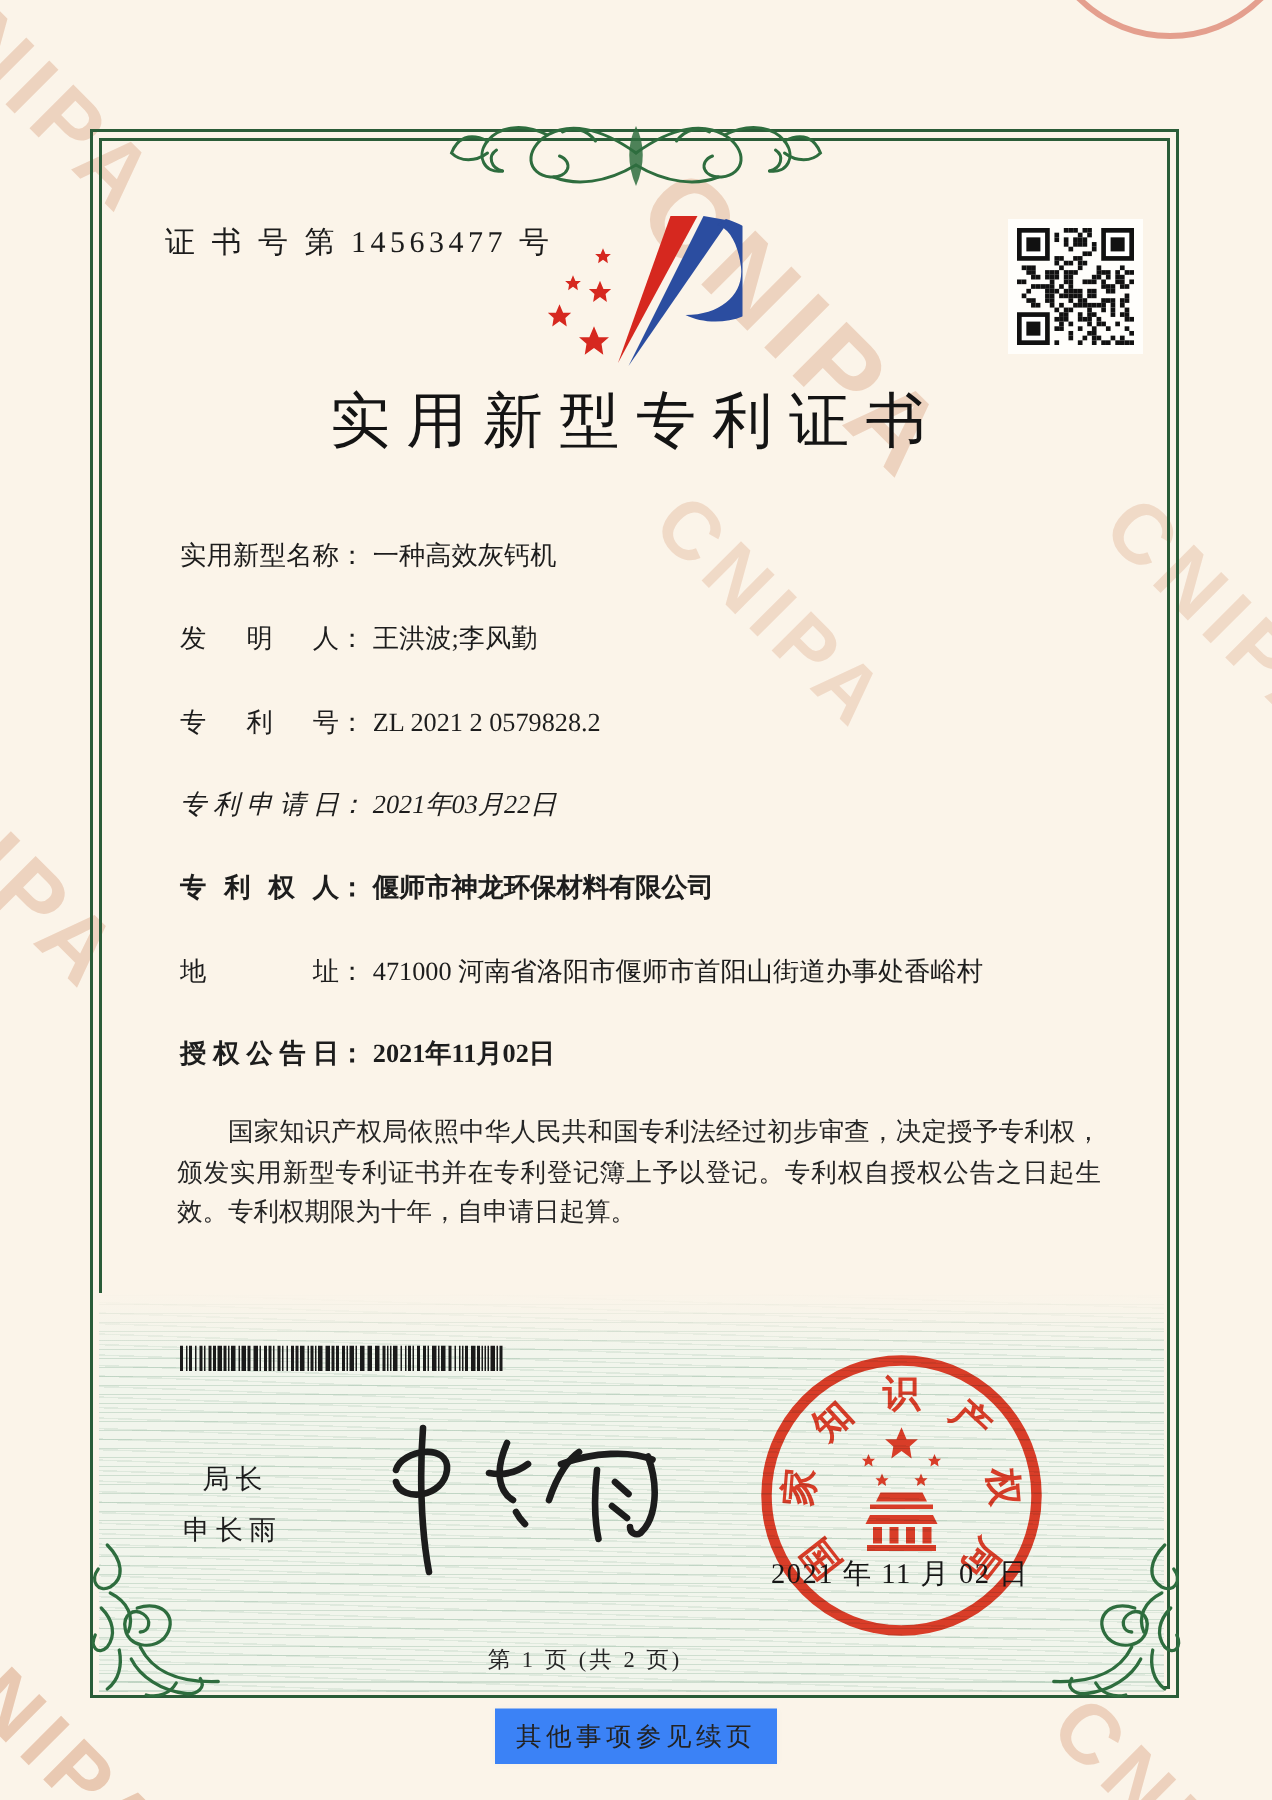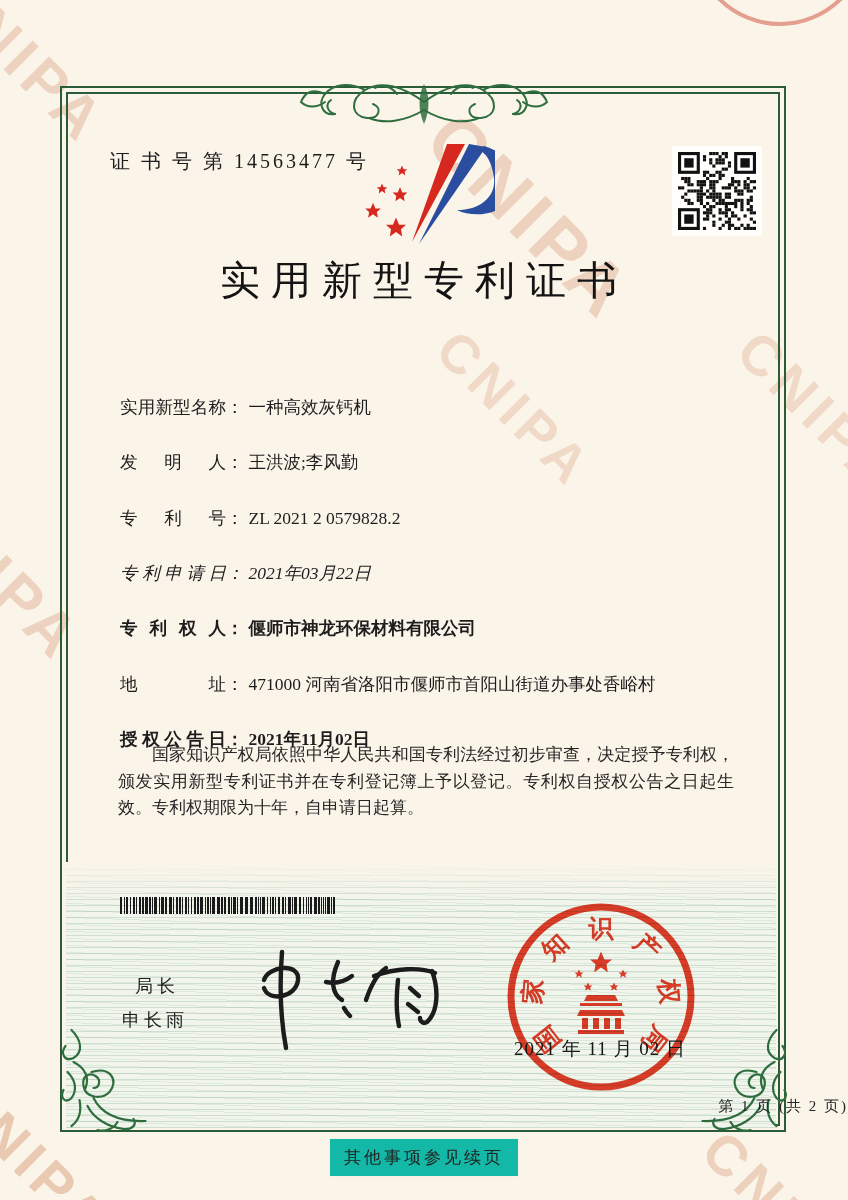--- a/index.html
+++ b/index.html
@@ -35,21 +35,21 @@
   }
   .title{
     position:absolute;left:0;top:253px;width:848px;text-align:center;
     font-size:40px;font-weight:400;letter-spacing:11px;color:#141414;
   }
   .qr-box{
     position:absolute;left:672px;top:146px;width:90px;height:90px;background:#fffefb;
     display:flex;align-items:center;justify-content:center;
   }
   .field-row{
-    position:absolute;left:120px;font-size:17.5px;white-space:nowrap;color:#1d1d1d;margin-top:37px;
+    position:absolute;left:120px;font-size:17.5px;white-space:nowrap;color:#1d1d1d;
   }
   .f-label{display:inline-block;width:106px;text-align:justify;text-align-last:justify;}
   .f-value{margin-left:5px;}
   .pair2{position:absolute;left:452px;top:0;}
   .legal{
     position:absolute;left:118px;top:702px;width:616px;
     font-size:17px;line-height:26.5px;text-align:justify;color:#262626;margin-top:40px;
   }
   .legal p{margin:0;text-indent:2em;}
   
@@ -61,26 +61,26 @@
       repeating-linear-gradient(0deg,rgba(124,168,140,.30) 0 1px,transparent 1px 6px),
       repeating-linear-gradient(2deg,rgba(124,168,140,.16) 0 1px,transparent 1px 7px);
   }
   .signer-title{position:absolute;left:122px;top:974px;font-size:18px;letter-spacing:4px;margin-left:13px;}
   .signer-name{position:absolute;left:122px;top:1008px;font-size:18px;letter-spacing:4px;}
   .seal-date{
     position:absolute;left:514px;top:1036px;font-size:19px;letter-spacing:1px;
     color:#161616;z-index:6;
   }
   .page-info{
-    position:absolute;left:0;top:1097px;width:848px;text-align:right;
+    position:absolute;left:0;top:1097px;width:780px;text-align:center;
     font-size:15px;letter-spacing:2px;color:#262626;
   }
   .note-box{
     position:absolute;left:50%;top:1139px;transform:translateX(-50%);
-    background:#14b8a6;padding:7px 14px;font-size:17px;letter-spacing:3px;color:#222;
+    background:#3b82f6;padding:7px 14px;font-size:17px;letter-spacing:3px;color:#222;
     box-shadow:0 0 6px rgba(0,0,0,0.03);
   }
   svg{display:block;}
   .seal-wrap{position:absolute;left:501px;top:897px;z-index:5;mix-blend-mode:multiply;opacity:.95;}
 </style>
 </head>
 <body>
 
 <div class="wm" style="left:-30px;top:-42px;font-size:60px;">CNIPA</div>
 <div class="wm" style="left:470px;top:96px;font-size:74px;">CNIPA</div>

